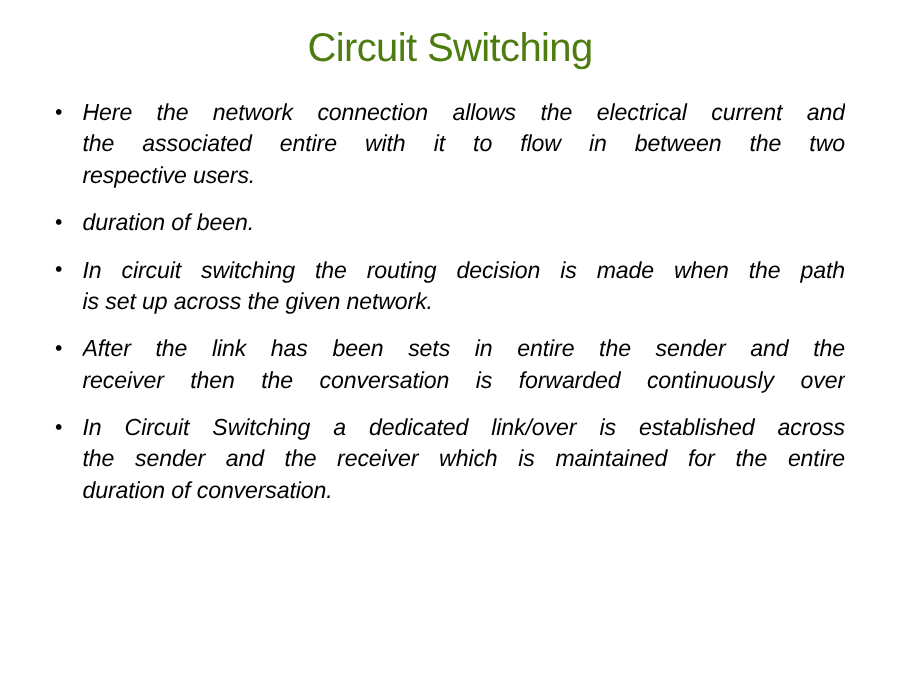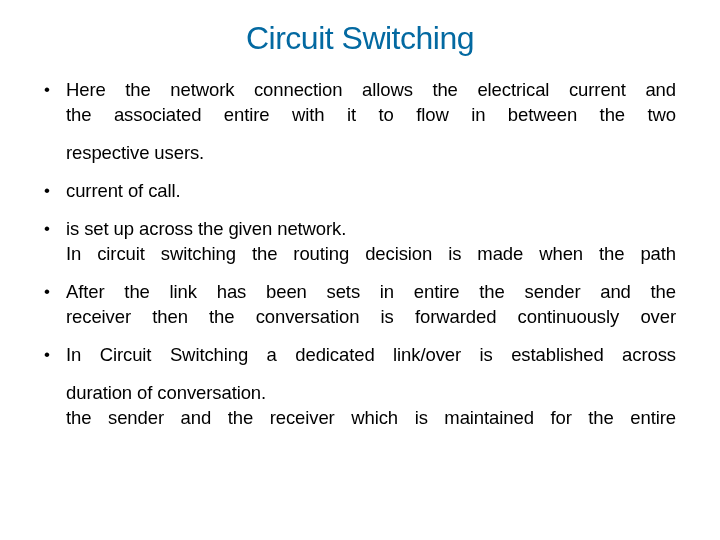--- a/index.html
+++ b/index.html
@@ -20,21 +20,21 @@
     position: absolute;
     top: 16px;
     left: 0;
     right: 0;
     margin: 0;
     text-align: center;
     font-size: 32px;
     font-weight: 400;
     letter-spacing: -0.5px;
     line-height: 44px;
-    color: #0369a1;
+    color: #4d7c0f;
   }
   .content {
     position: absolute;
     top: 77px;
     left: 43px;
     right: 44px;
     list-style: none;
     margin: 0;
     padding: 0;
   }
@@ -54,61 +54,61 @@
     line-height: 25px;
   }
   .line {
     text-align: justify;
     text-align-last: justify;
     -moz-text-align-last: justify;
     text-justify: inter-word;
     white-space: normal;
     overflow: hidden;
     max-height: 25px;
+    font-style: italic;
   }
   .line.last {
     text-align: left;
     text-align-last: left;
-    margin-top: 13px;
     -moz-text-align-last: left;
   }
 </style>
 </head>
 <body>
 
 <div class="slide">
   <h1 class="slide-title">Circuit Switching</h1>
 
   <ul class="content">
 
     <li class="bullet">
       <span class="dot">•</span>
       <div class="line">Here the network connection allows the electrical current and</div>
       <div class="line">the associated entire with it to flow in between the two</div>
       <div class="line last">respective users.</div>
     </li>
 
     <li class="bullet">
       <span class="dot">•</span>
-      <div class="line last">current of call.</div>
+      <div class="line last">duration of been.</div>
     </li>
 
     <li class="bullet">
       <span class="dot">•</span>
+      <div class="line">In circuit switching the routing decision is made when the path</div>
       <div class="line last">is set up across the given network.</div>
-      <div class="line">In circuit switching the routing decision is made when the path</div>
     </li>
 
     <li class="bullet">
       <span class="dot">•</span>
       <div class="line">After the link has been sets in entire the sender and the</div>
       <div class="line">receiver then the conversation is forwarded continuously over</div>
     </li>
 
     <li class="bullet">
       <span class="dot">•</span>
       <div class="line">In Circuit Switching a dedicated link/over is established across</div>
+      <div class="line">the sender and the receiver which is maintained for the entire</div>
       <div class="line last">duration of conversation.</div>
-      <div class="line">the sender and the receiver which is maintained for the entire</div>
     </li>
 
   </ul>
 </div>
 
 </body></html>

